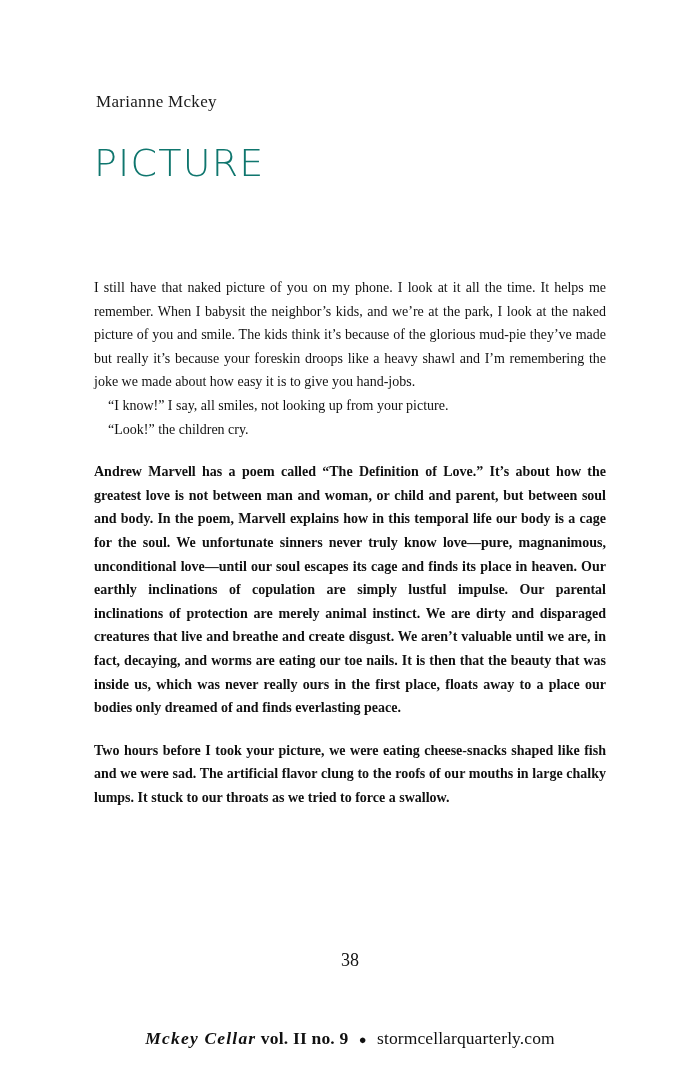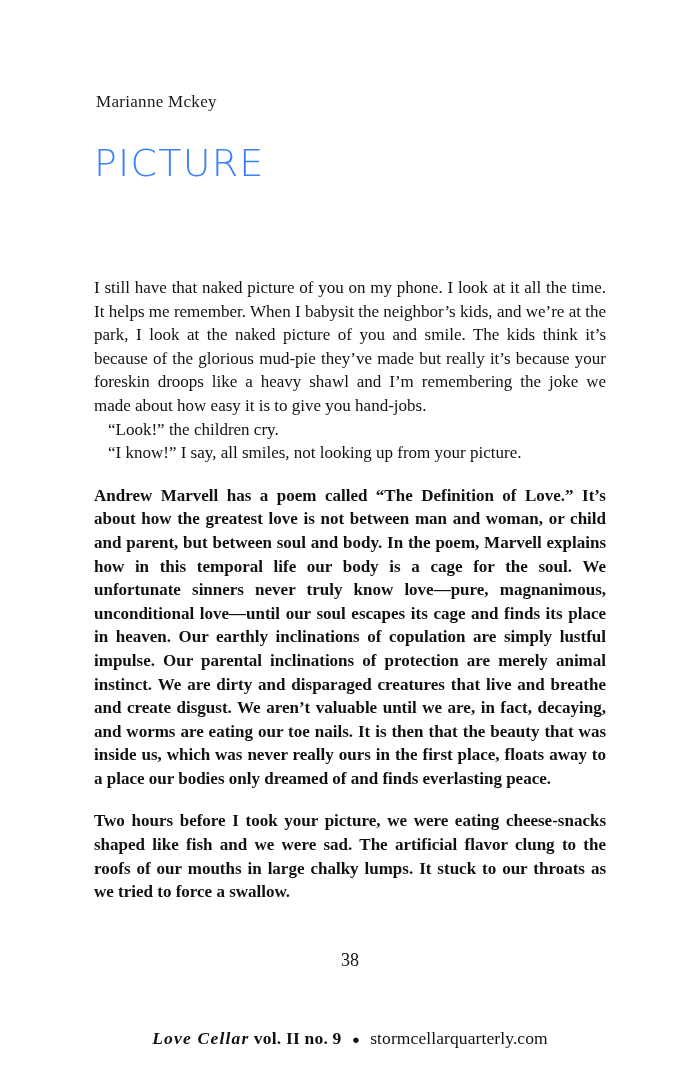--- a/index.html
+++ b/index.html
@@ -34,29 +34,29 @@
     color: #1a1a1a;
   }
   .title {
     position: absolute;
     left: 94px;
     top: 118px;
     font-family: "DejaVu Sans", sans-serif;
     font-weight: 300;
     font-size: 38px;
     letter-spacing: 1.2px;
-    color: #3b82f6;
+    color: #0f766e;
     line-height: 1.1;
   }
   .body-text {
     position: absolute;
     left: 94px;
     top: 276px;
     width: 512px;
-    font-size: 17px;
+    font-size: 14px;
     line-height: 23.6px;
     text-align: justify;
     text-justify: inter-word;
     color: #111111;
   }
   .body-text p {
     margin: 0;
   }
   .para-indent {
     text-indent: 14px;
@@ -106,28 +106,28 @@
 <body>
 
 <div class="page">
 
   <div class="author">Marianne Mckey</div>
 
   <h1 class="title">PICTURE</h1>
 
   <div class="body-text">
     <p>I still have that naked picture of you on my phone. I look at it all the time. It helps me remember. When I babysit the neighbor’s kids, and we’re at the park, I look at the naked picture of you and smile. The kids think it’s because of the glorious mud-pie they’ve made but really it’s because your foreskin droops like a heavy shawl and I’m remembering the joke we made about how easy it is to give you hand-jobs.</p>
+    <p class="para-indent">“I know!” I say, all smiles, not looking up from your picture.</p>
     <p class="para-indent">“Look!” the children cry.</p>
-    <p class="para-indent">“I know!” I say, all smiles, not looking up from your picture.</p>
     <p class="para-gap">Andrew Marvell has a poem called “The Definition of Love.” It’s about how the greatest love is not between man and woman, or child and parent, but between soul and body. In the poem, Marvell explains how in this temporal life our body is a cage for the soul. We unfortunate sinners never truly know love—pure, magnanimous, unconditional love—until our soul escapes its cage and finds its place in heaven. Our earthly inclinations of copulation are simply lustful impulse. Our parental inclinations of protection are merely animal instinct. We are dirty and disparaged creatures that live and breathe and create disgust. We aren’t valuable until we are, in fact, decaying, and worms are eating our toe nails. It is then that the beauty that was inside us, which was never really ours in the first place, floats away to a place our bodies only dreamed of and finds everlasting peace.</p>
     <p class="para-gap">Two hours before I took your picture, we were eating cheese-snacks shaped like fish and we were sad. The artificial flavor clung to the roofs of our mouths in large chalky lumps. It stuck to our throats as we tried to force a swallow.</p>
   </div>
 
   <div class="page-number">38</div>
 
   <div class="footer">
-    <span class="journal">Love Cellar</span>
+    <span class="journal">Mckey Cellar</span>
     <span class="issue">vol. II no. 9</span>
     <span class="bullet">●</span>
     <span class="site">stormcellarquarterly.com</span>
   </div>
 
 </div>
 
 </body></html>

